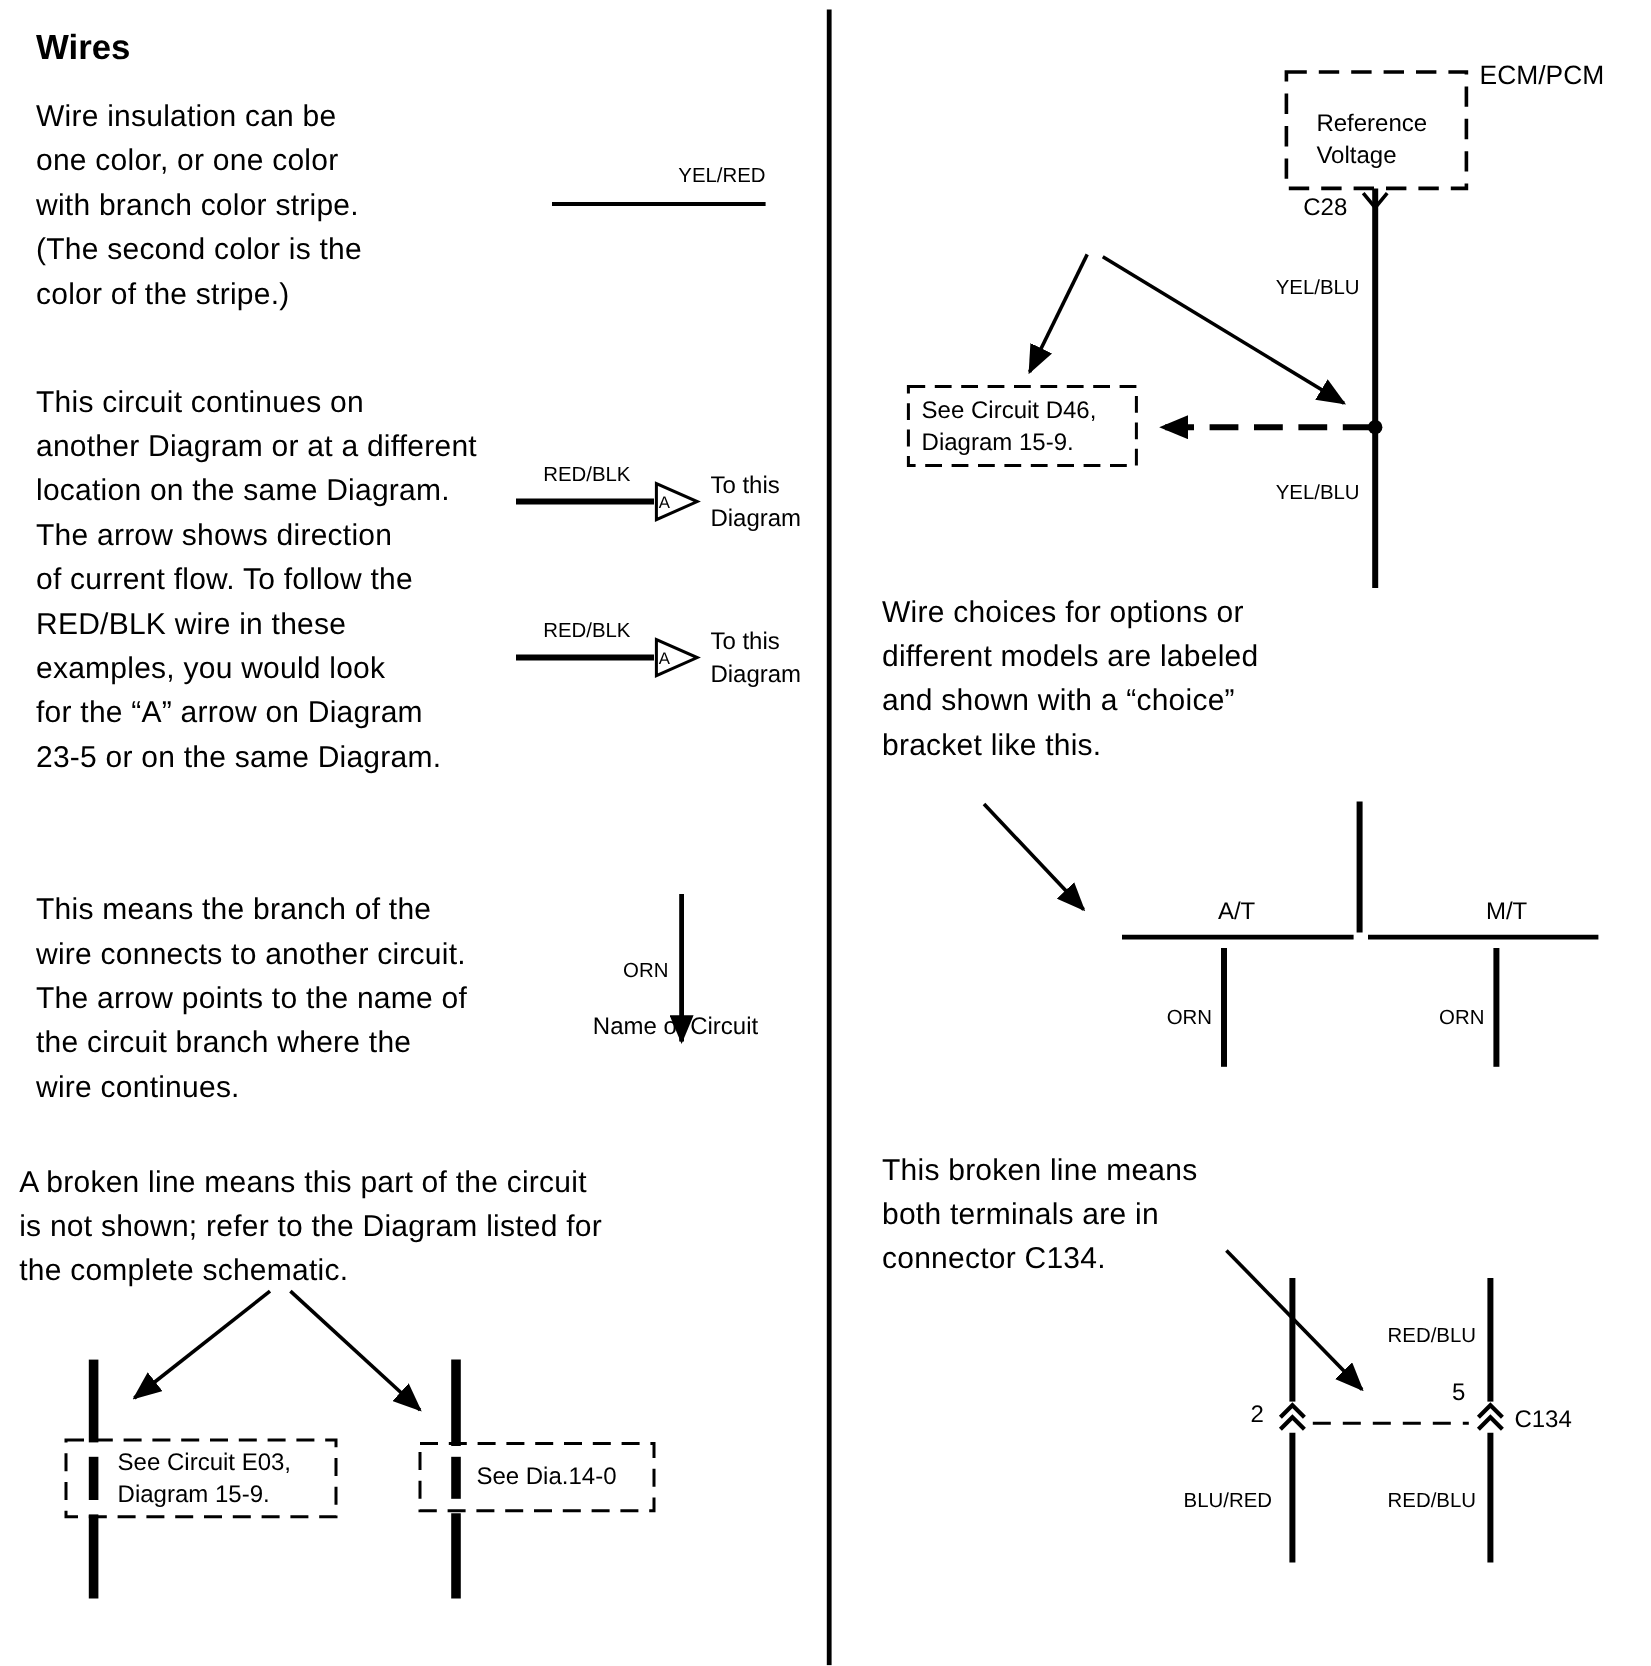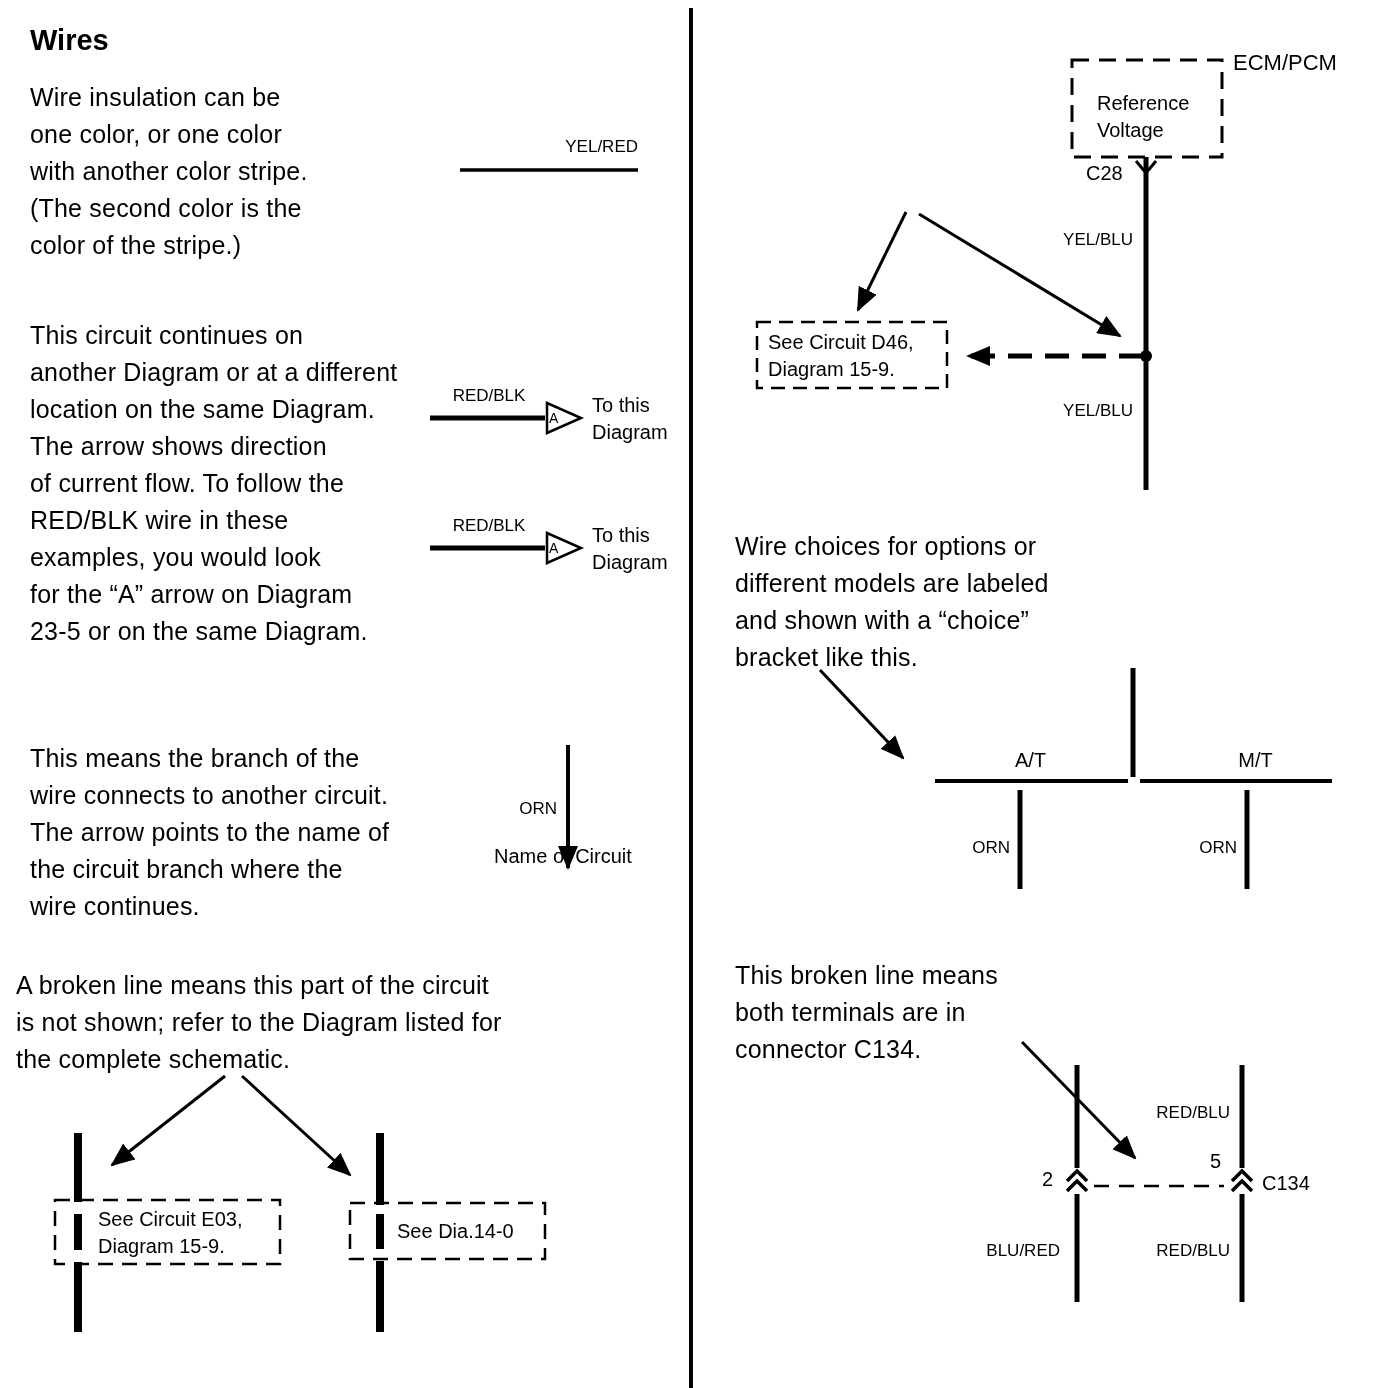--- a/index.html
+++ b/index.html
@@ -76,21 +76,21 @@
     <path d="M1067,1181 L1077,1171 L1087,1181 M1067,1191 L1077,1181 L1087,1191" fill="none" stroke="#000" stroke-width="3.5"></path>
     <path d="M1232,1181 L1242,1171 L1252,1181 M1232,1191 L1242,1181 L1252,1191" fill="none" stroke="#000" stroke-width="3.5"></path>
     <line x1="1094" y1="1186" x2="1224" y2="1186" stroke="#000" stroke-width="2.5" stroke-dasharray="15,10"></line>
     <line x1="1022" y1="1042" x2="1135" y2="1158" stroke="#000" stroke-width="3" marker-end="url(#ah)"></line>
   </svg>
 
   <div class="t title" style="left:30px;top:24px;">Wires</div>
 
   <div class="t para" style="left:30px;top:79px;">Wire insulation can be
 one color, or one color
-with another color stripe.
+with branch color stripe.
 (The second color is the
 color of the stripe.)</div>
   <div class="t small" style="left:460px;top:137px;width:178px;text-align:right;">YEL/RED</div>
 
   <div class="t para" style="left:30px;top:317px;">This circuit continues on
 another Diagram or at a different
 location on the same Diagram.
 The arrow shows direction
 of current flow. To follow the
 RED/BLK wire in these
@@ -126,21 +126,21 @@
 
   <div class="t med" style="left:1097px;top:90px;">Reference
 Voltage</div>
   <div class="t" style="left:1233px;top:50px;font-size:22px;">ECM/PCM</div>
   <div class="t med" style="left:1086px;top:160px;">C28</div>
   <div class="t small" style="left:1053px;top:230px;width:80px;text-align:right;">YEL/BLU</div>
   <div class="t med" style="left:768px;top:329px;">See Circuit D46,
 Diagram 15-9.</div>
   <div class="t small" style="left:1053px;top:401px;width:80px;text-align:right;">YEL/BLU</div>
 
-  <div class="t para" style="left:735px;top:528px;">Wire choices for options or
+  <div class="t para" style="left:735px;top:492px;">Wire choices for options or
 different models are labeled
 and shown with a “choice”
 bracket like this.</div>
   <div class="t med" style="left:1003px;top:747px;width:55px;text-align:center;">A/T</div>
   <div class="t med" style="left:1228px;top:747px;width:55px;text-align:center;">M/T</div>
   <div class="t small" style="left:953px;top:838px;width:57px;text-align:right;">ORN</div>
   <div class="t small" style="left:1180px;top:838px;width:57px;text-align:right;">ORN</div>
 
   <div class="t para" style="left:735px;top:957px;">This broken line means
 both terminals are in

